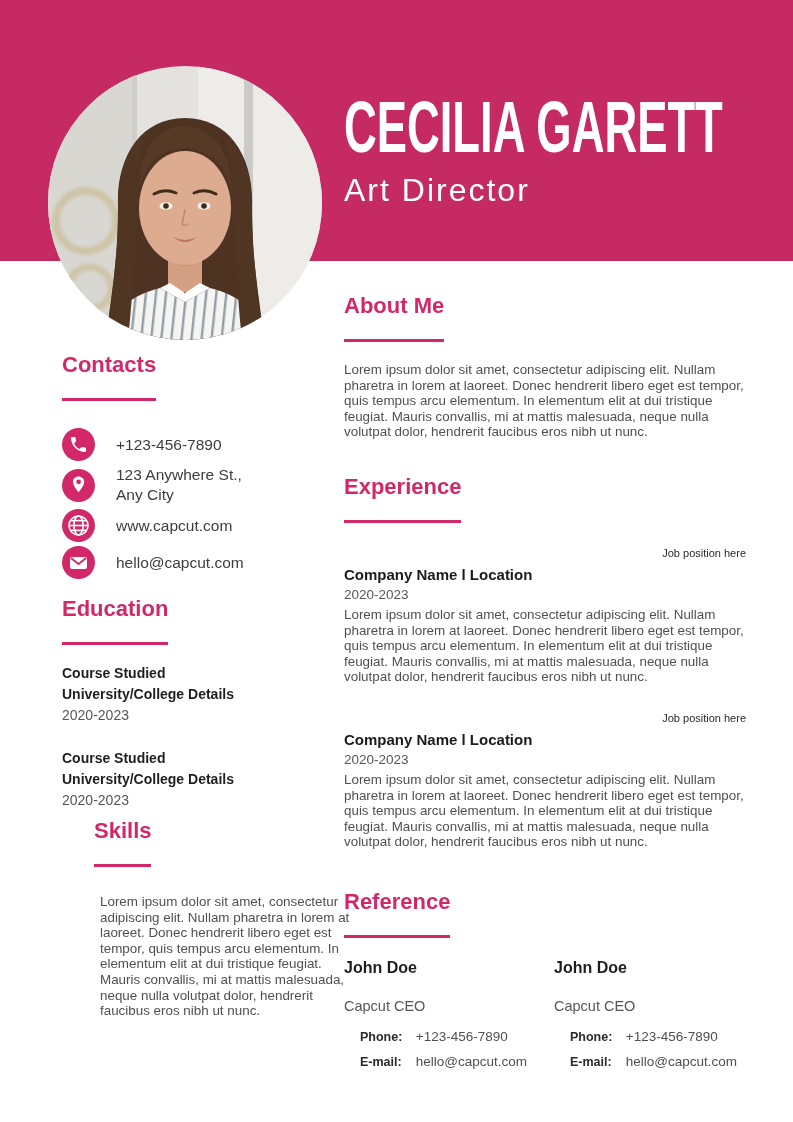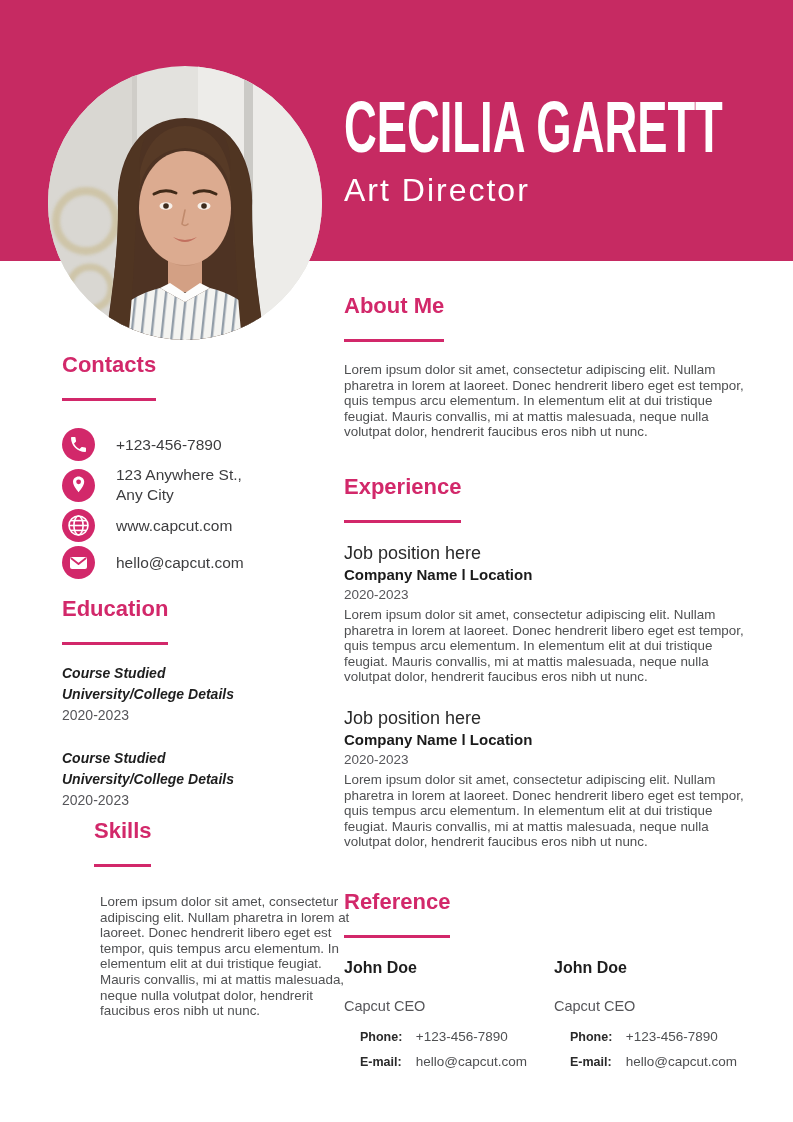--- a/index.html
+++ b/index.html
@@ -50,35 +50,35 @@
   
   .contacts{position:absolute;left:62px;top:352px;width:262px;}
   .contact-list{margin-top:27px;}
   .contact-row{display:flex;align-items:center;gap:21px;margin-bottom:4px;min-height:33px;}
   .contact-icon{width:33px;height:33px;flex:0 0 33px;}
   .contact-text{font-size:15.5px;line-height:20px;color:#3d3d3f;white-space:pre-line;}
 
   .education{position:absolute;left:62px;top:596px;width:262px;}
   .edu-entry{margin-top:18px;font-size:14px;line-height:21px;}
   .edu-entry + .edu-entry{margin-top:22px;}
-  .edu-course,.edu-univ{font-weight:700;color:var(--text-dark);font-style:italic;}
+  .edu-course,.edu-univ{font-weight:700;color:var(--text-dark);}
   .edu-years{color:var(--text-gray);}
 
   .skills{position:absolute;left:62px;top:818px;width:268px;margin-left:32px;}
   .skills-text{margin-top:27px;padding-left:6px;font-size:13.4px;line-height:15.6px;color:var(--text-body);}
 
   
   .about{position:absolute;left:344px;top:293px;width:402px;}
   .body-text{font-size:13.4px;line-height:15.6px;color:var(--text-body);}
   .about .body-text{margin-top:20px;}
 
   .experience{position:absolute;left:344px;top:474px;width:402px;}
   .exp-entry{margin-top:20px;}
   .exp-entry + .exp-entry{margin-top:23px;}
-  .exp-position{font-size:18px;line-height:21px;color:var(--text-mid);}
+  .exp-position{font-size:11px;line-height:21px;color:var(--text-mid);text-align:right;}
   .exp-company{font-size:15px;line-height:21px;font-weight:700;color:#1b1b1b;}
   .exp-years{font-size:13.5px;line-height:20px;color:var(--text-gray);}
   .exp-entry .body-text{margin-top:2px;}
 
   .reference{position:absolute;left:344px;top:889px;width:420px;}
   .ref-grid{display:grid;grid-template-columns:210px 1fr;margin-top:19px;}
   .ref-name{font-size:16px;line-height:21px;font-weight:700;color:var(--text-dark);}
   .ref-role{margin-top:18px;font-size:14.5px;line-height:20px;color:var(--text-gray);}
   .ref-rows{margin-top:13px;}
   .ref-row{margin-bottom:9px;font-size:13.5px;line-height:15px;padding-left:16px;}

